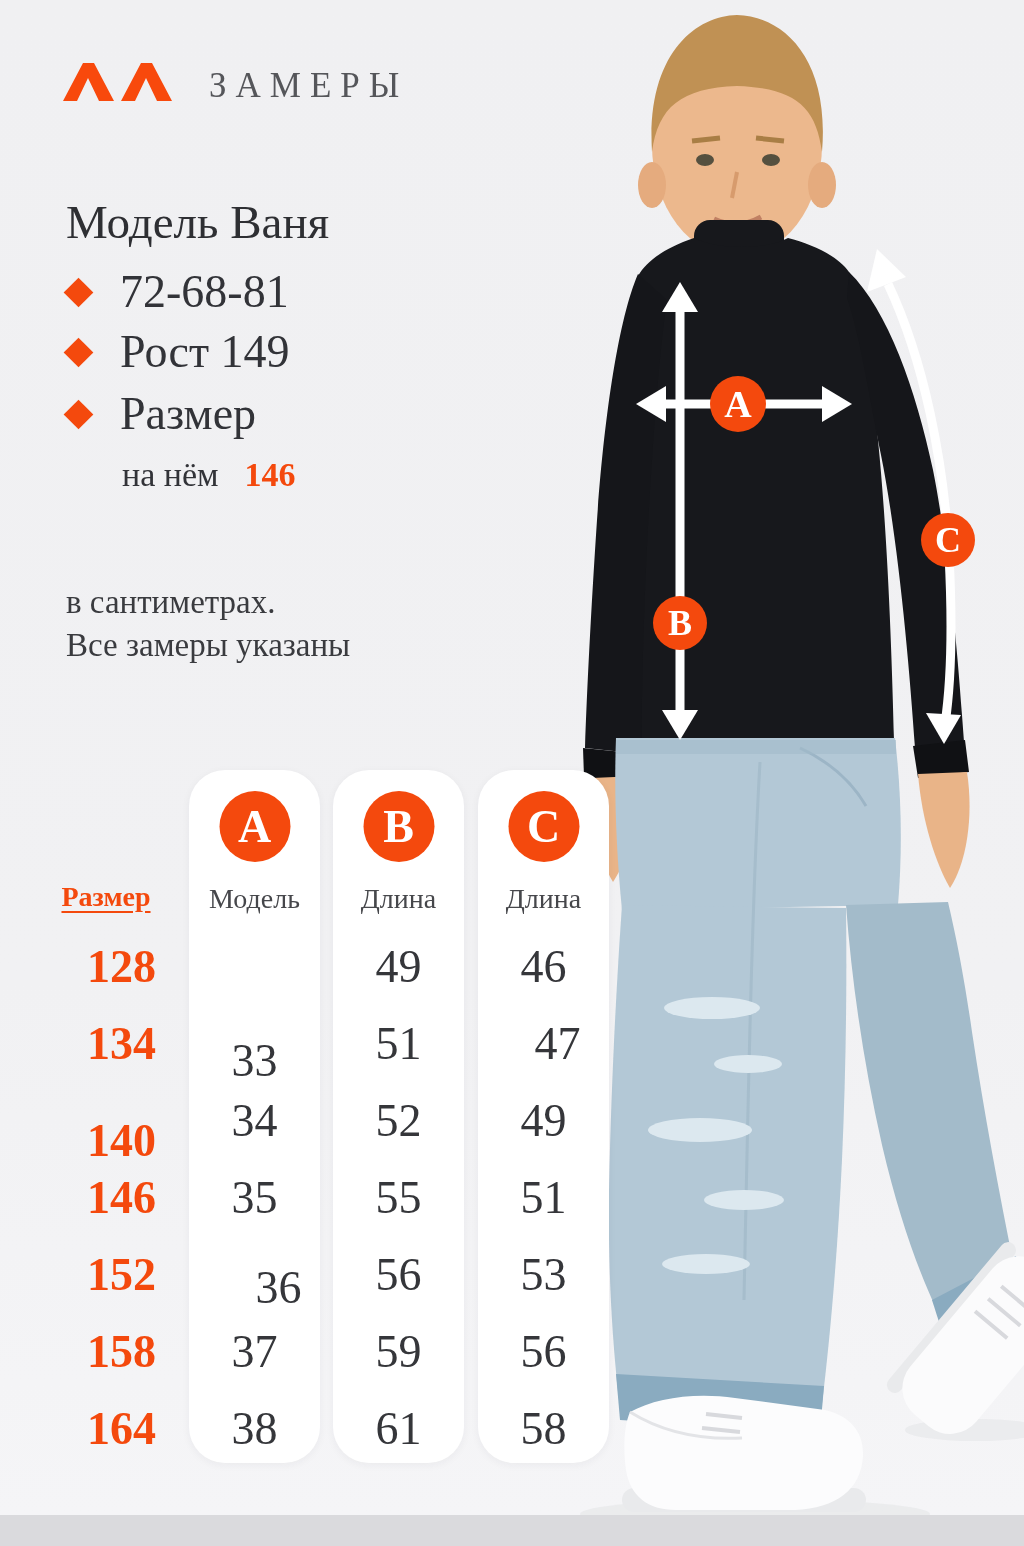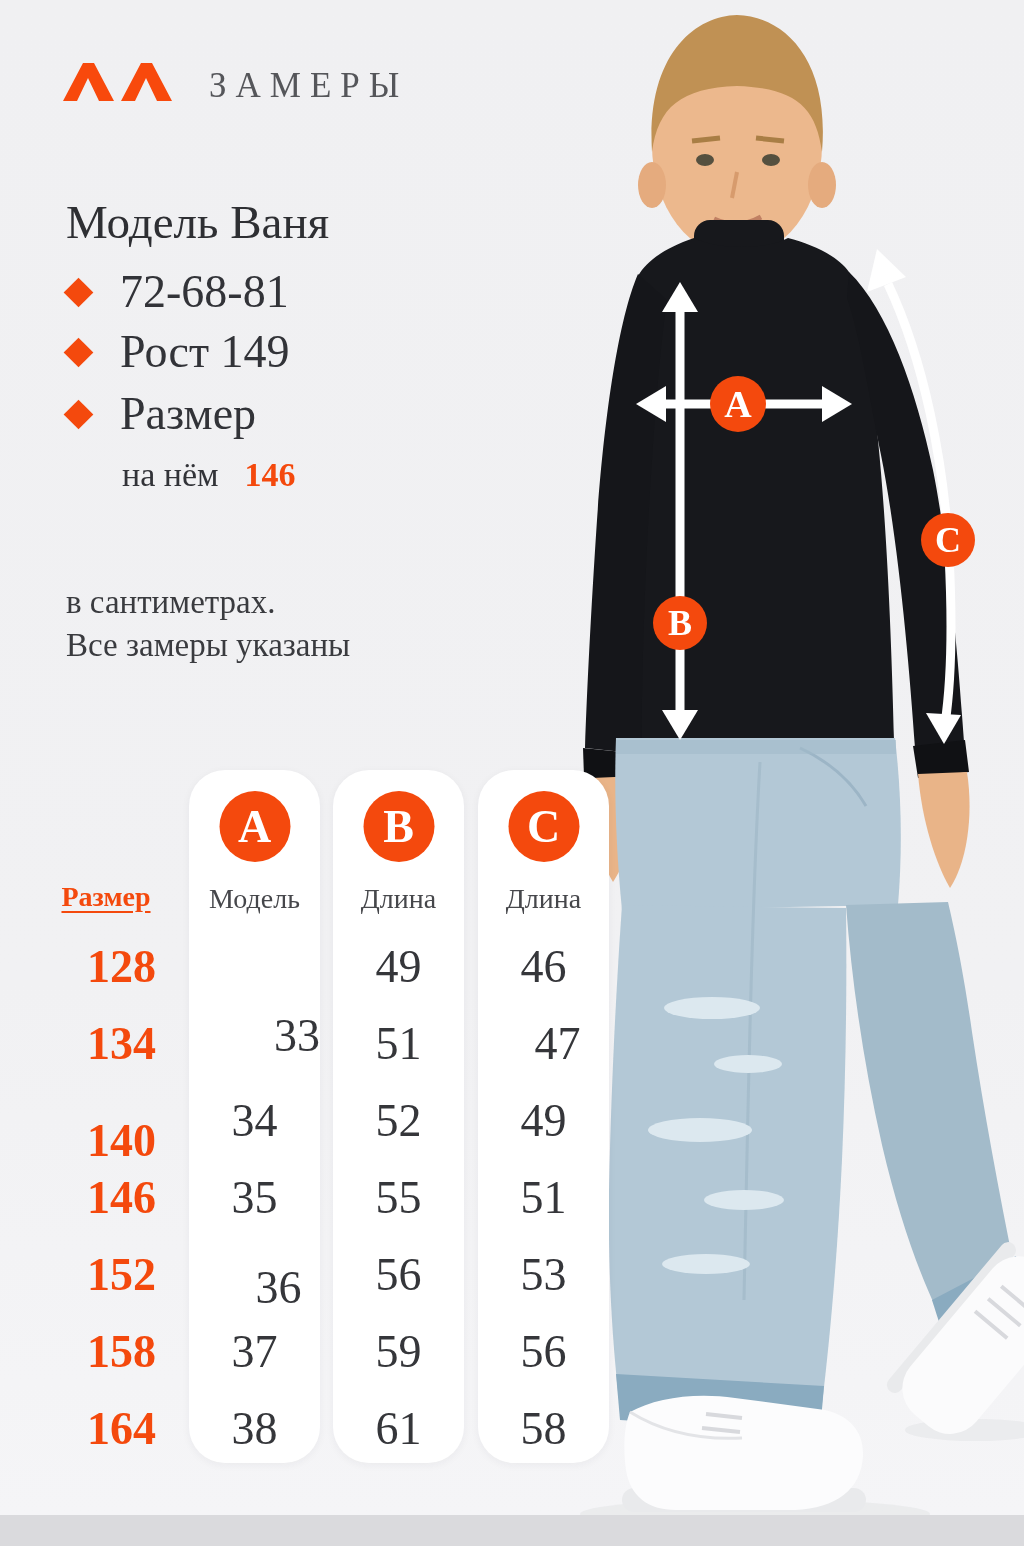--- a/index.html
+++ b/index.html
@@ -168,21 +168,21 @@
   <div class="size-val" style="top:1018px;">134</div>
   <div class="size-val" style="top:1095px;margin-top:20px;">140</div>
   <div class="size-val" style="top:1172px;">146</div>
   <div class="size-val" style="top:1249px;">152</div>
   <div class="size-val" style="top:1326px;">158</div>
   <div class="size-val" style="top:1403px;">164</div>
 
   <div class="pill" style="left:189px;">
     <div class="pill-circle">A</div>
     <div class="pill-label">Модель</div>
-    <div class="cell" style="top:240px;text-align:right;">33</div>
+    <div class="cell" style="top:265px;">33</div>
     <div class="cell" style="top:325px;">34</div>
     <div class="cell" style="top:402px;">35</div>
     <div class="cell" style="top:492px;padding-left:48px;">36</div>
     <div class="cell" style="top:556px;">37</div>
     <div class="cell" style="top:633px;">38</div>
   </div>
 
   <div class="pill" style="left:333px;">
     <div class="pill-circle">B</div>
     <div class="pill-label">Длина</div>

